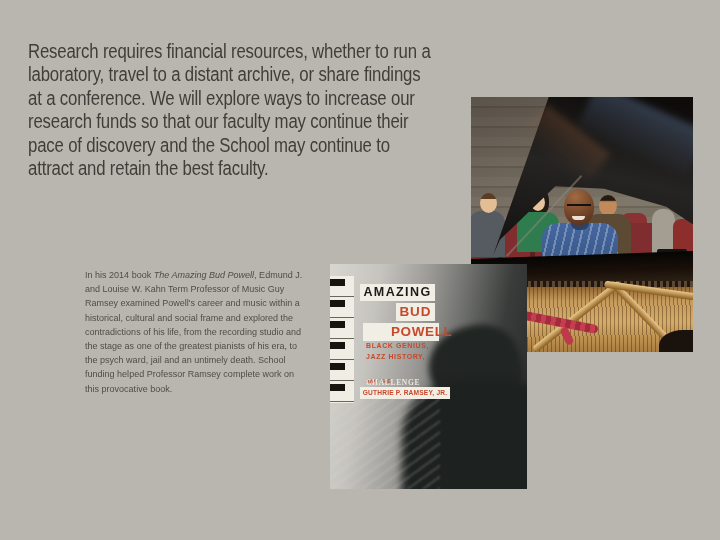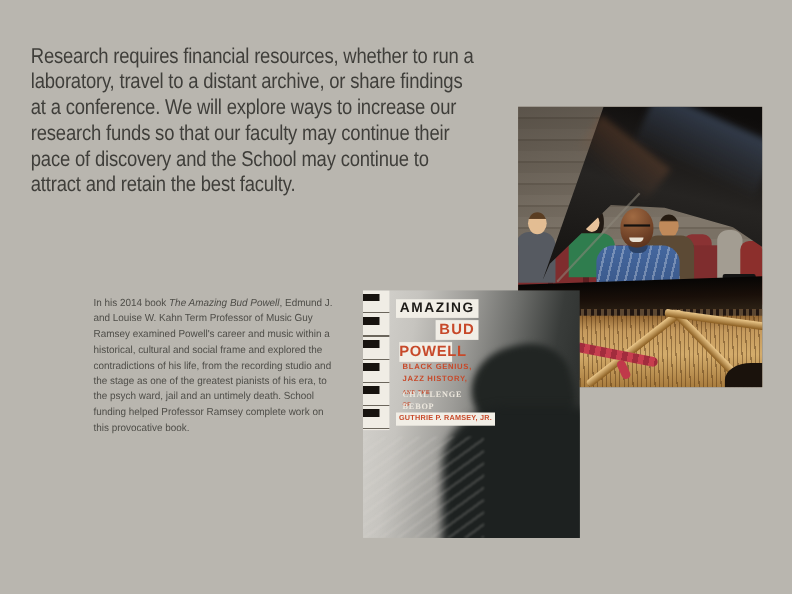--- a/index.html
+++ b/index.html
@@ -96,40 +96,40 @@
     background:repeating-linear-gradient(to right,#c63d4e 0 5px,#a22c3d 5px 10px);}
   .felt-tail{left:92px;top:230px;width:8px;height:18px;background:#c0394a;border-radius:4px;transform:rotate(-25deg);}
   .interior-shadow{right:0;bottom:0;width:34px;height:22px;background:#1a120c;border-radius:70% 0 0 0;}
   .interior-left{left:0;top:184px;width:14px;height:71px;background:linear-gradient(to right,#2a1c10,rgba(0,0,0,0));}
 
   
   .book{
     position:absolute;left:330px;top:264px;width:197px;height:225px;overflow:hidden;
     background:linear-gradient(100deg,#d8d6d1 0%,#c6c4bf 22%,#9d9c98 42%,#6e6f6c 60%,#393c3a 78%,#252826 100%);
   }
-  .book *{position:absolute;}
+  .book *{position:absolute;margin-top:12px;}
   .bp-head{left:99px;top:50px;width:92px;height:82px;background:#21252 3;background:#212523;
     border-radius:52% 48% 42% 58%;transform:rotate(-14deg);filter:blur(3px);}
   .bp-body{left:72px;top:105px;width:140px;height:130px;background:#1d2120;
     border-radius:42% 18% 0 0;filter:blur(4px);}
   .bp-streaks{left:0;bottom:0;width:110px;height:92px;
     background:repeating-linear-gradient(-36deg,rgba(222,220,212,.22) 0 2px,rgba(0,0,0,0) 2px 9px);
     filter:blur(1px);}
   .keys{left:0;top:0;width:24px;height:127px;
     background:
       repeating-linear-gradient(to bottom,#17130f 0 7px,rgba(0,0,0,0) 7px 21px) 0 3px / 15px 100% no-repeat,
       repeating-linear-gradient(to bottom,rgba(0,0,0,0) 0 20px,#6b665c 20px 21px);
     background-color:#f0ede5;}
   .strip{background:#f1eee6;text-align:center;font-weight:bold;}
   .t-amazing{left:30px;top:8px;width:75px;height:17px;line-height:17px;
     font-size:12.5px;letter-spacing:1.4px;color:#1d1b18;}
   .t-bud{left:66px;top:27px;width:39px;height:18px;line-height:18px;
     font-size:13.5px;letter-spacing:1px;color:#c7492a;}
   .t-powell{left:33px;top:47px;width:48px;height:18px;line-height:18px;
-    font-size:13.5px;letter-spacing:.6px;color:#c7492a;}
+    font-size:13.5px;letter-spacing:.6px;color:#c7492a;padding-left:28px;}
   .subtitle{left:36px;font-weight:bold;color:#c7492a;font-size:7px;letter-spacing:.6px;white-space:nowrap;}
   .sub1{top:66px;} .sub2{top:77px;}
   .sub3{top:90px;} .sub4{top:101px;}
   .sub-small{font-size:5px;color:#c7492a;font-weight:bold;letter-spacing:.4px;}
   .sub-big{font-size:7.5px;color:#ece7dd;font-weight:bold;letter-spacing:.7px;font-family:Liberation Serif, serif;}
   .t-author{left:30px;top:111px;width:90px;height:12px;line-height:12px;
     font-size:6.6px;letter-spacing:.2px;color:#c7492a;}
 </style>
 </head>
 <body>

